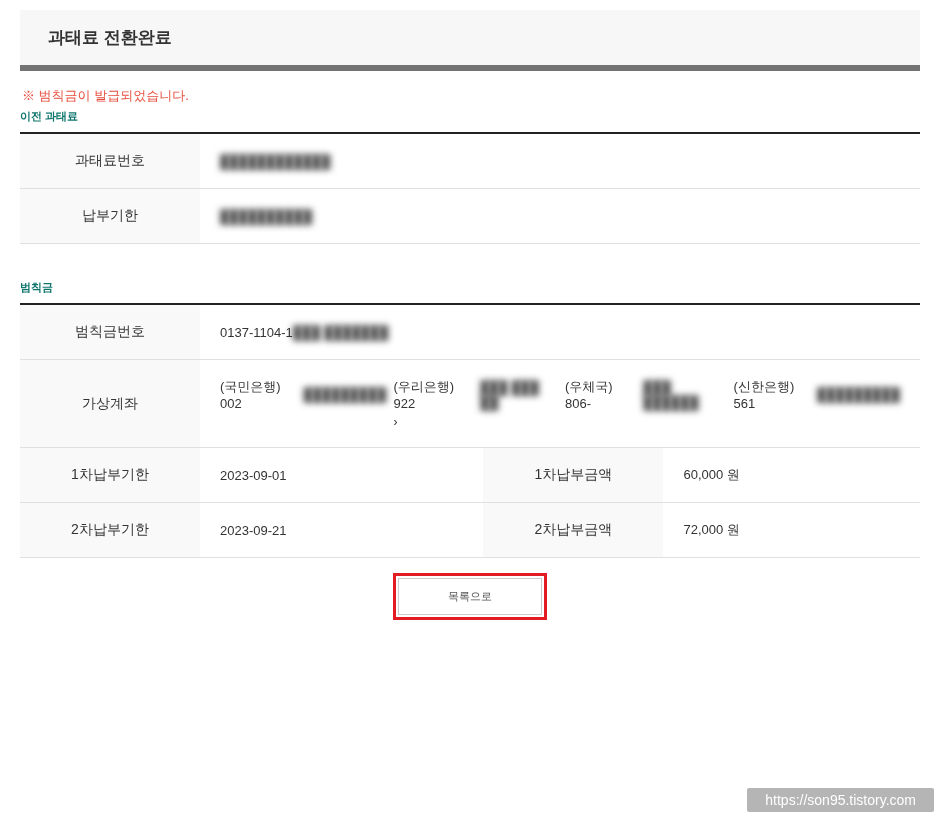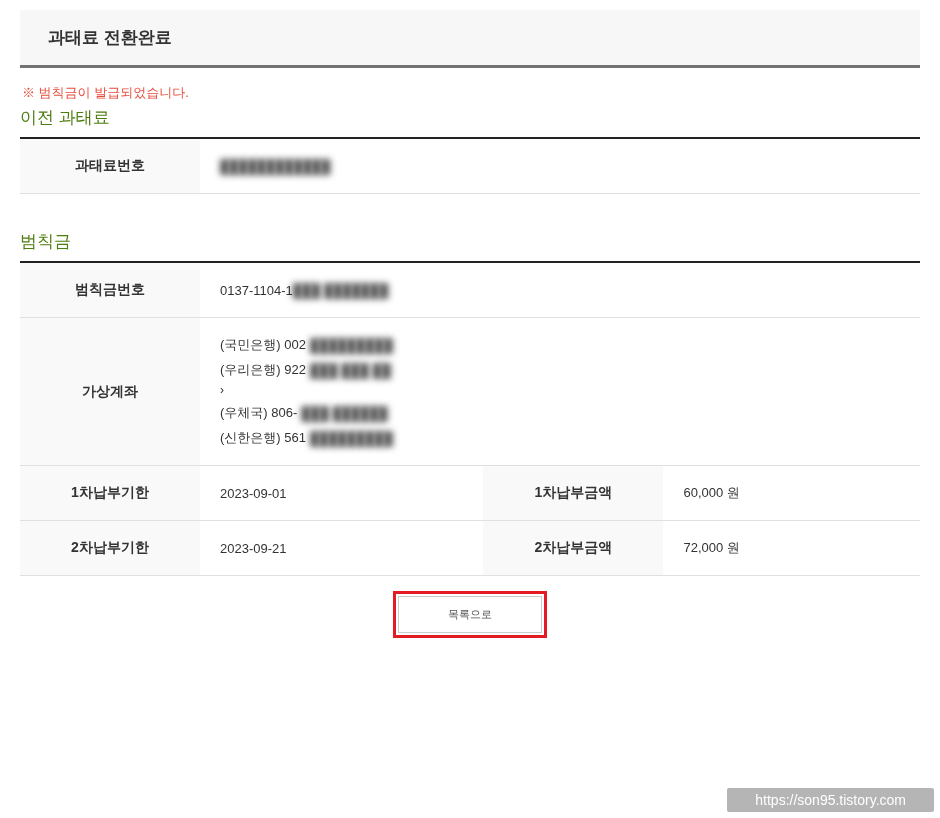--- a/index.html
+++ b/index.html
@@ -10,51 +10,51 @@
     body {
       font-family: -apple-system, BlinkMacSystemFont, "Malgun Gothic", sans-serif;
       background: #fff;
       width: 940px;
       height: 818px;
       position: relative;
       padding: 10px 20px;
     }
     .page-header {
       background: #f7f7f7;
-      border-bottom: 3px solid #737373;
+      border-bottom: 6px solid #737373;
       padding: 16px 28px;
       margin-bottom: 16px;
     }
     .page-header h1 {
       font-size: 17px;
       font-weight: 700;
       color: #333;
     }
     .alert-text {
       color: #e74c3c;
       font-size: 13px;
       margin: 0 0 4px 2px;
     }
     .section-title {
-      font-size: 17px;
-      font-weight: 400;
-      color: #4d7c0f;
+      font-size: 11px;
+      font-weight: 700;
+      color: #0f766e;
       margin-bottom: 8px;
     }
     .data-table {
       width: 100%;
       border-top: 2px solid #222;
       border-collapse: collapse;
     }
     .data-table tr {
       border-bottom: 1px solid #e0e0e0;
     }
     .data-table th {
       background: #f9f9f9;
-      font-weight: 700;
+      font-weight: 400;
       font-size: 14px;
       color: #333;
       text-align: center;
       vertical-align: middle;
       width: 180px;
       padding: 18px 12px;
     }
     .data-table td {
       font-size: 13px;
       color: #333;
@@ -67,21 +67,21 @@
       user-select: none;
     }
     .data-table.fourcol th {
       width: 180px;
     }
     .section-gap {
       height: 36px;
     }
     .account-list {
       display: flex;
-      flex-direction: column;
+      flex-direction: row;
       gap: 7px;
     }
     .account-line {
       font-size: 13px;
       color: #333;
       display: flex;
       align-items: center;
       gap: 4px;
     }
     .account-line .masked {
@@ -110,21 +110,21 @@
       outline: 3px solid #e31b23;
       outline-offset: 2px;
     }
     .watermark {
       position: absolute;
       right: 6px;
       bottom: 6px;
       background: rgba(150,150,150,0.7);
       color: #fff;
       font-size: 14px;
-      padding: 4px 28px;
+      padding: 4px 18px;
       border-radius: 2px;
       pointer-events: none;
     }
     .blurred-span {
       color: transparent;
       text-shadow: 0 0 6px rgba(50,50,50,0.8);
       user-select: none;
     }
   </style>
 </head>
@@ -136,20 +136,24 @@
 
 <div class="alert-text">※ 범칙금이 발급되었습니다.</div>
 
 <div class="section-title">이전 과태료</div>
 
 <table class="data-table">
   <tbody>
       <tr>
     <th>과태료번호</th>
     <td class="blurred">████████████</td>
+  </tr>
+  <tr>
+    <th>납부기한</th>
+    <td class="blurred">██████████</td>
   </tr>
 </tbody>
   </table>
 
 <div class="section-gap"></div>
 
 <div class="section-title">범칙금</div>
 
 <table class="data-table fourcol">
   <tbody>

